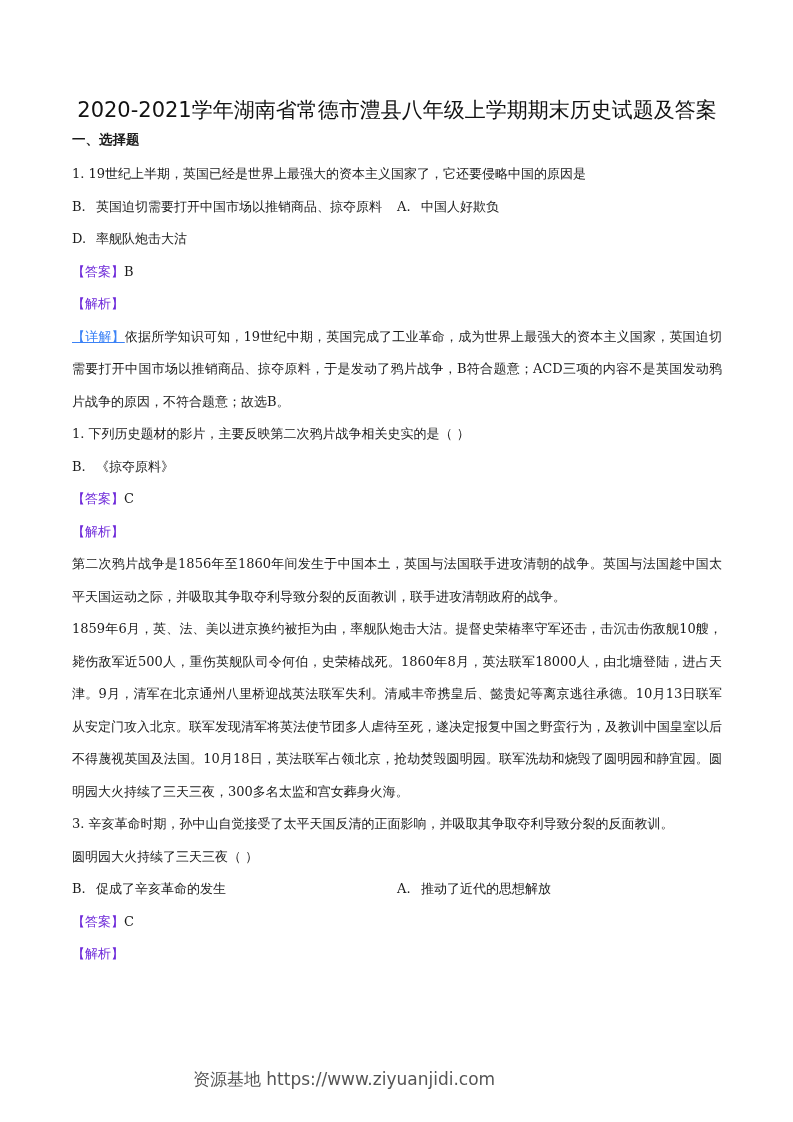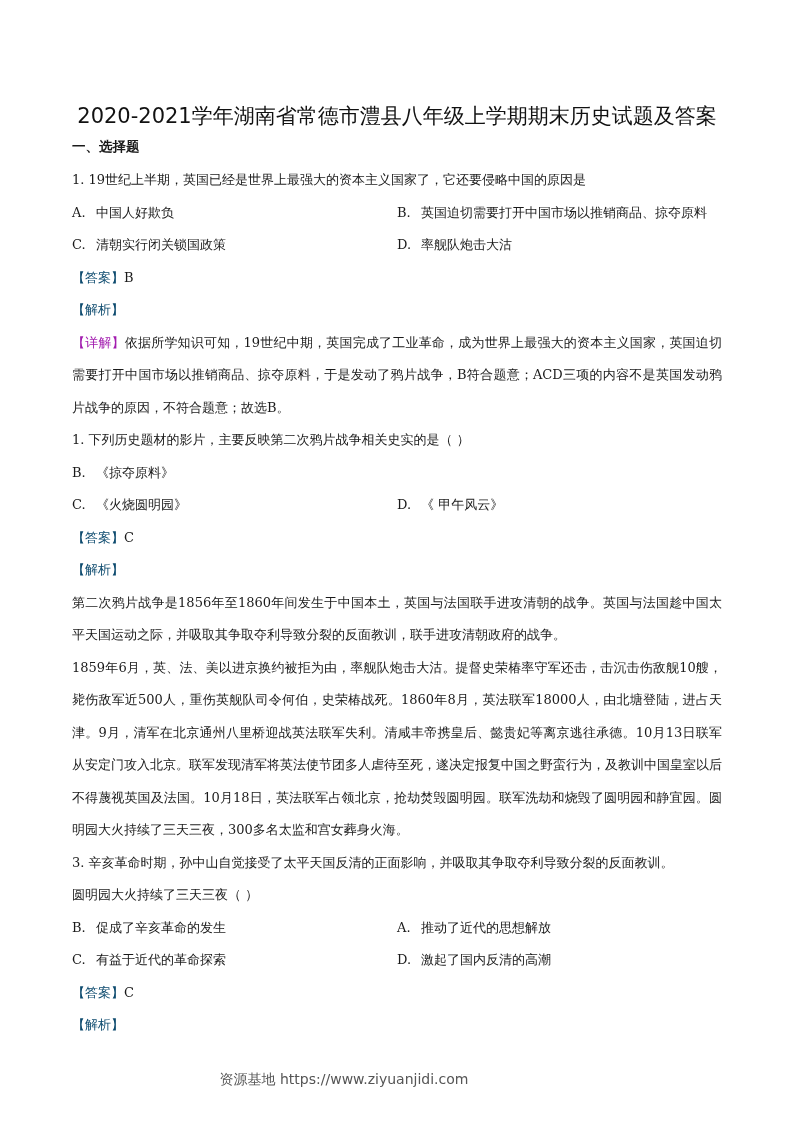--- a/index.html
+++ b/index.html
@@ -11,36 +11,36 @@
       width: 793px;
       height: 1122px;
       position: relative;
       overflow: hidden;
       font-family: "DejaVu Serif", "Liberation Serif", serif;
       color: #1a1a1a;
     }
     .page {
       position: absolute;
       left: 72px;
-      top: 100px;
+      top: 94px;
       width: 650px;
     }
     .title {
       font-family: "DejaVu Sans", "Liberation Sans", sans-serif;
       font-size: 21px;
       font-weight: normal;
       text-align: center;
       margin: 0 0 4px 0;
       letter-spacing: 0px;
       line-height: 32px;
       white-space: nowrap;
       color: #111;
     }
     .section-heading {
-      font-family: Liberation Sans, sans-serif;
+      font-family: Liberation Mono, monospace;
       font-size: 13.5px;
       font-weight: bold;
       line-height: 22px;
       margin: 0 0 6px 0;
     }
     .line {
       font-size: 13px;
       line-height: 32.5px;
       white-space: nowrap;
     }
@@ -57,89 +57,79 @@
       white-space: nowrap;
     }
     .option {
       width: 325px;
     }
     .option .letter {
       display: inline-block;
       width: 24px;
     }
     .tag {
-      color: #0c4a6e;
+      color: #6d28d9;
     }
     .tag-black {
-      color: #a21caf;
+      color: #3b82f6;
+      text-decoration: underline;
     }
     .answer-value {
       color: #1a1a1a;
     }
     .footer {
       position: absolute;
       left: 0;
       top: 1068px;
       width: 688px;
       text-align: center;
       font-family: "DejaVu Sans", "Liberation Sans", sans-serif;
-      font-size: 14px;
+      font-size: 17px;
       color: #555;
       line-height: 22px;
     }
   </style>
 </head>
 <body>
 
 <div class="page">
 
   <div class="title">2020-2021学年湖南省常德市澧县八年级上学期期末历史试题及答案</div>
 
   <div class="section-heading">一、选择题</div>
 
   <div>
     <div class="line">1.  19世纪上半期，英国已经是世界上最强大的资本主义国家了，它还要侵略中国的原因是</div>
     <div class="options-row">
       <div class="option">
-        <span class="letter">A.</span><span>中国人好欺负</span>
+        <span class="letter">B.</span><span>英国迫切需要打开中国市场以推销商品、掠夺原料</span>
       </div>
       <div class="option">
-        <span class="letter">B.</span><span>英国迫切需要打开中国市场以推销商品、掠夺原料</span>
+        <span class="letter">A.</span><span>中国人好欺负</span>
       </div>
     </div>
     <div class="options-row">
-      <div class="option">
-        <span class="letter">C.</span><span>清朝实行闭关锁国政策</span>
-      </div>
       <div class="option">
         <span class="letter">D.</span><span>率舰队炮击大沽</span>
       </div>
     </div>
     <div class="line">
       <span class="tag">【答案】</span><span class="answer-value">B</span>
     </div>
     <div class="line">
       <span class="tag">【解析】</span>
     </div>
     <p class="para"><span class="tag-black">【详解】</span><span>依据所学知识可知，19世纪中期，英国完成了工业革命，成为世界上最强大的资本主义国家，英国迫切需要打开中国市场以推销商品、掠夺原料，于是发动了鸦片战争，B符合题意；ACD三项的内容不是英国发动鸦片战争的原因，不符合题意；故选B。</span></p>
   </div>
 
   <div>
     <div class="line">1.  下列历史题材的影片，主要反映第二次鸦片战争相关史实的是（    ）</div>
     <div class="options-row">
       <div class="option">
         <span class="letter">B.</span><span>《掠夺原料》</span>
-      </div>
-    </div>
-    <div class="options-row">
-      <div class="option">
-        <span class="letter">C.</span><span>《火烧圆明园》</span>
-      </div>
-      <div class="option">
-        <span class="letter">D.</span><span>《 甲午风云》</span>
       </div>
     </div>
     <div class="line">
       <span class="tag">【答案】</span><span class="answer-value">C</span>
     </div>
     <div class="line">
       <span class="tag">【解析】</span>
     </div>
     <p class="para">第二次鸦片战争是1856年至1860年间发生于中国本土，英国与法国联手进攻清朝的战争。英国与法国趁中国太平天国运动之际，并吸取其争取夺利导致分裂的反面教训，联手进攻清朝政府的战争。</p>
     <p class="para">1859年6月，英、法、美以进京换约被拒为由，率舰队炮击大沽。提督史荣椿率守军还击，击沉击伤敌舰10艘，毙伤敌军近500人，重伤英舰队司令何伯，史荣椿战死。1860年8月，英法联军18000人，由北塘登陆，进占天津。9月，清军在北京通州八里桥迎战英法联军失利。清咸丰帝携皇后、懿贵妃等离京逃往承德。10月13日联军从安定门攻入北京。联军发现清军将英法使节团多人虐待至死，遂决定报复中国之野蛮行为，及教训中国皇室以后不得蔑视英国及法国。10月18日，英法联军占领北京，抢劫焚毁圆明园。联军洗劫和烧毁了圆明园和静宜园。圆明园大火持续了三天三夜，300多名太监和宫女葬身火海。</p>
@@ -149,28 +139,20 @@
     <div class="line">3.  辛亥革命时期，孙中山自觉接受了太平天国反清的正面影响，并吸取其争取夺利导致分裂的反面教训。</div>
     <div class="line">圆明园大火持续了三天三夜（        ）</div>
     <div class="options-row">
       <div class="option">
         <span class="letter">B.</span><span>促成了辛亥革命的发生</span>
       </div>
       <div class="option">
         <span class="letter">A.</span><span>推动了近代的思想解放</span>
       </div>
     </div>
-    <div class="options-row">
-      <div class="option">
-        <span class="letter">C.</span><span>有益于近代的革命探索</span>
-      </div>
-      <div class="option">
-        <span class="letter">D.</span><span>激起了国内反清的高潮</span>
-      </div>
-    </div>
     <div class="line">
       <span class="tag">【答案】</span><span class="answer-value">C</span>
     </div>
     <div class="line">
       <span class="tag">【解析】</span>
     </div>
   </div>
 
 </div>
 

